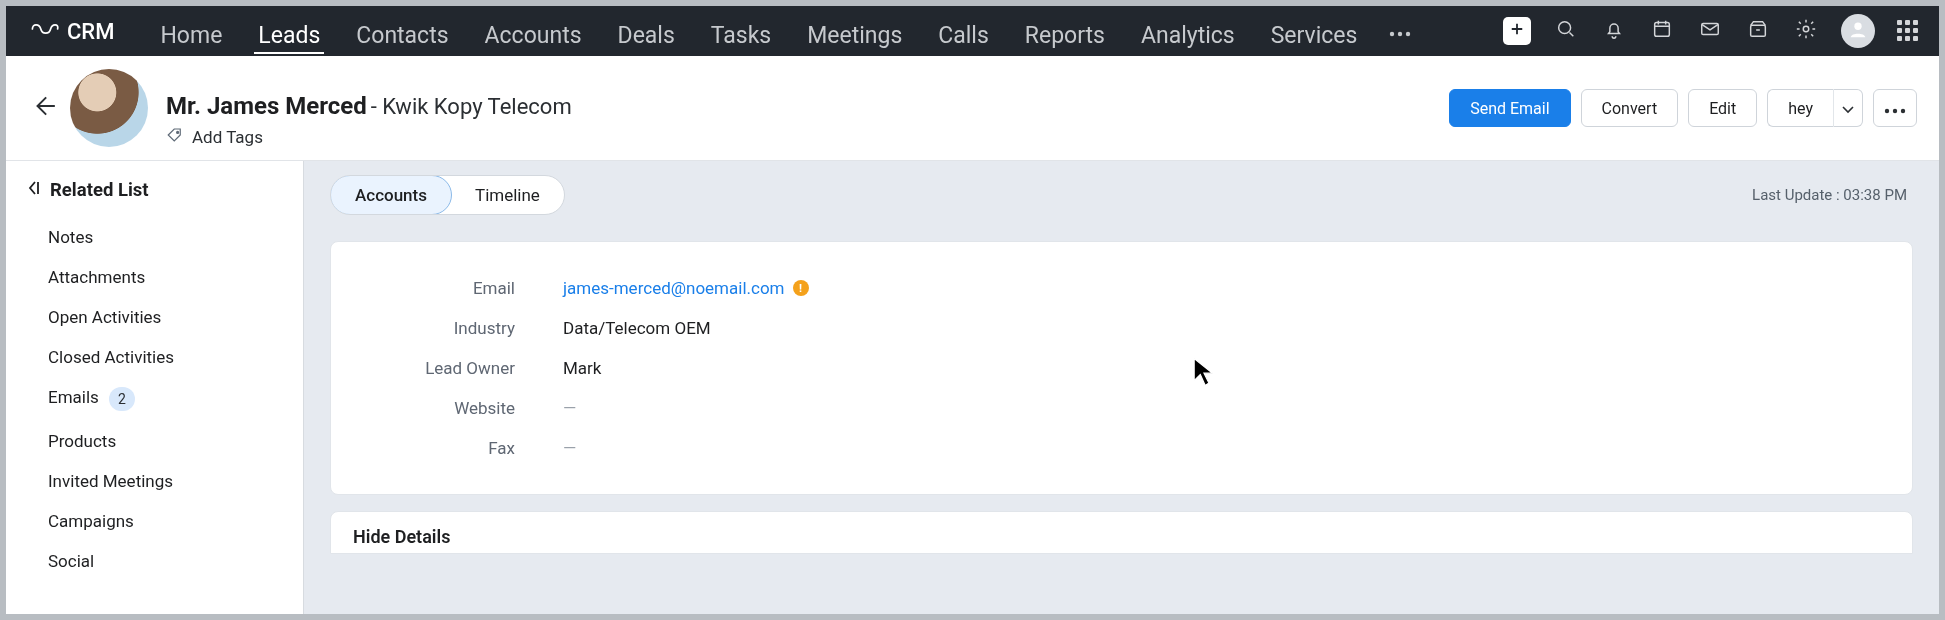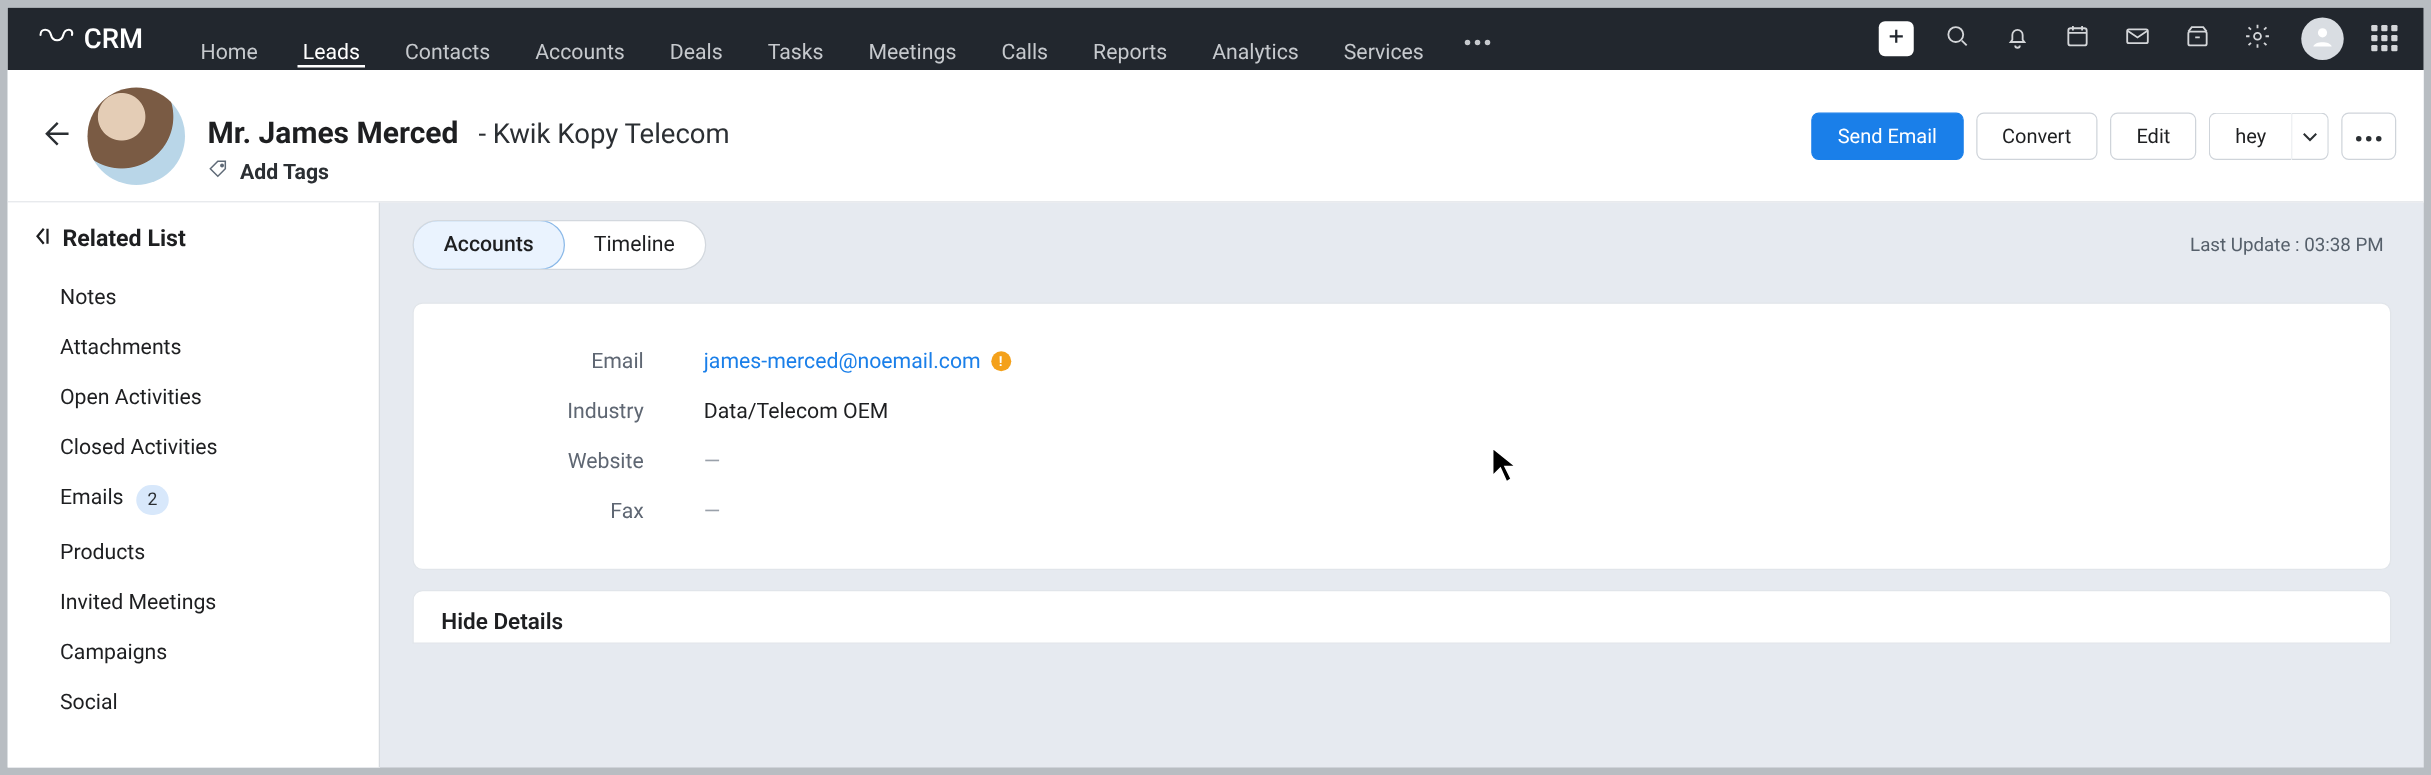--- a/index.html
+++ b/index.html
@@ -26,26 +26,26 @@
     align-items: center;
     gap: 8px;
     font-size: 22px;
     font-weight: 500;
     color: #fff;
     margin-right: 28px;
   }
   .brand svg { width: 28px; height: 20px; }
   .nav-tabs { display: flex; align-items: center; gap: 0; height: 100%; }
   .nav-tab {
-    padding: 4px 18px;
+    padding: 16px 18px;
     height: 100%;
     display: flex;
-    align-items: flex-end;
+    align-items: flex-start;
     color: #c6c9cd;
-    font-size: 17px;
+    font-size: 23px;
     cursor: pointer;
     position: relative;
   }
   .nav-tab.active { color: #fff; }
   .nav-tab.active::after {
     content: "";
     position: absolute;
     bottom: 2px;
     left: 14px;
     right: 14px;
@@ -126,26 +126,26 @@
   .record-avatar {
     width: 78px;
     height: 78px;
     border-radius: 50%;
     background: radial-gradient(circle at 35% 30%, #e4cdb6 0 25%, #7a5b44 26% 55%, #b9d6e8 56% 100%);
     margin: 0 18px 0 6px;
     flex-shrink: 0;
     overflow: hidden;
   }
   .record-title-block { display: flex; flex-direction: column; gap: 6px; }
-  .record-title-row { display: flex; align-items: flex-end; gap: 16px; margin-top: 24px; }
+  .record-title-row { display: flex; align-items: center; gap: 4px; margin-top: 24px; }
   .record-title { font-size: 24px; font-weight: 700; color: #1e1f21; }
   .record-subtitle { font-size: 22px; color: #2b2f33; }
   .tags-row { display: flex; align-items: center; gap: 8px; cursor: pointer; }
   .tags-row svg { width: 18px; height: 18px; stroke: #5f6a77; fill: none; stroke-width: 1.6; }
-  .tags-row span { color: #2b2f33; font-size: 17px; font-weight: bold; }
+  .tags-row span { color: #2b2f33; font-size: 17px; }
   .header-actions { margin-left: auto; display: flex; gap: 10px; align-items: center; }
   .btn {
     height: 38px;
     padding: 0 20px;
     border-radius: 6px;
     font-size: 16px;
     display: flex;
     align-items: center;
     cursor: pointer;
     border: 1px solid #cfd4da;
@@ -562,20 +562,24 @@
         <div class="field-value link">
           <span>james-merced@noemail.com</span>
           <span class="warn-dot">!</span>
         </div>
       </div>
       <div class="field-row">
         <div class="field-label">Industry</div>
         <div class="field-value">Data/Telecom OEM</div>
       </div>
       <div class="field-row">
+        <div class="field-label">Lead Owner</div>
+        <div class="field-value">Mark</div>
+      </div>
+      <div class="field-row">
         <div class="field-label">Website</div>
         <div class="field-value muted">—</div>
       </div>
       <div class="field-row">
         <div class="field-label">Fax</div>
         <div class="field-value muted">—</div>
       </div>
     </div>
 
     <div class="card2">

